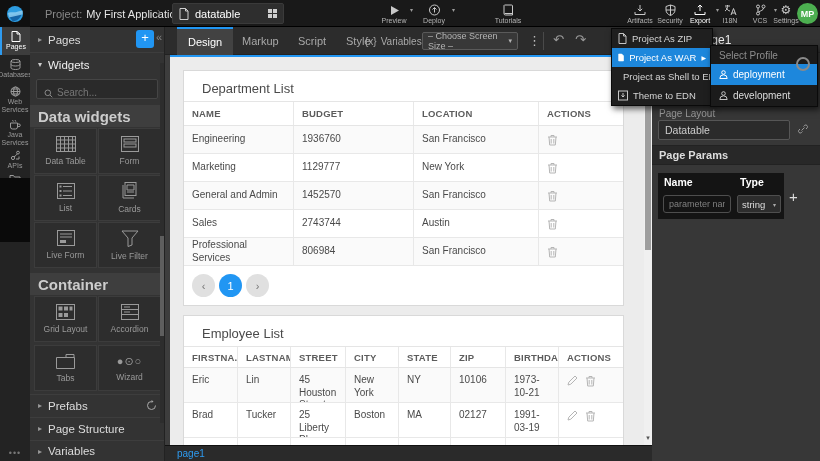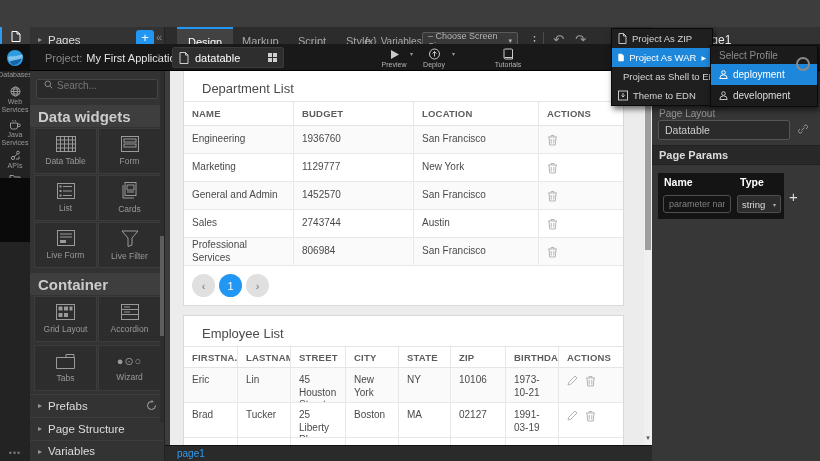--- a/index.html
+++ b/index.html
@@ -2,21 +2,21 @@
 <html><head>
 <meta charset="utf-8">
 <style>
   * { margin:0; padding:0; box-sizing:border-box; }
   html,body { width:820px; height:461px; overflow:hidden; background:#3d3d3d;
     font-family:"Liberation Sans","DejaVu Sans",sans-serif; }
   .abs { position:absolute; }
   #app { position:relative; width:820px; height:461px; }
 
   
-  #topbar { left:0; top:0; width:820px; height:27px; background:#191919; border-bottom:1px solid #000; z-index:30;margin-top:44px; }
+  #topbar { left:0; top:0; width:820px; height:27px; background:#191919; border-bottom:1px solid #000; z-index:30; }
   #logo { left:0; top:0; width:30px; height:27px; background:#101010; display:flex; align-items:center; justify-content:center; }
   .proj { left:45px; top:0; height:27px; display:flex; align-items:center; font-size:11px; }
   .proj .plabel { color:#8a8a8a; margin-right:4px; }
   .proj .pname { color:#e6e6e6; }
   .crumb-chev { left:157px; top:5px; color:#666; font-size:12px; }
   #page-tab { left:172px; top:3px; width:112px; height:21px; background:#2e2e2e; border:1px solid #3a3a3a; border-radius:2px;
     display:flex; align-items:center; padding:0 6px; gap:6px; }
   #page-tab .tname { color:#fff; font-size:11px; flex:1; }
   .gridglyph { display:grid; grid-template-columns:4px 4px; grid-template-rows:4px 4px; gap:1px; }
   .gridglyph span { background:#cfcfcf; }
@@ -39,21 +39,21 @@
 
   
   #leftpanel { left:30px; top:27px; width:135px; height:434px; background:#333; border-right:1px solid #222; z-index:5; overflow:hidden; }
   .lp-row { position:absolute; left:0; width:135px; display:flex; align-items:center; border-top:1px solid #3d3d3d; cursor:pointer; }
   .lp-caret { color:#999; font-size:8px; margin:0 6px 0 8px; }
   .lp-title { color:#ddd; font-size:11.5px; }
   #add-page { position:absolute; left:106px; top:3px; width:18px; height:18px; background:#2196f3; border-radius:3px;
     color:#fff; font-size:13px; line-height:16px; text-align:center; cursor:pointer; }
   #collapse-panel { position:absolute; left:126px; top:4px; color:#888; font-size:11px; cursor:pointer; }
   #search-box { position:absolute; left:6px; top:52px; width:122px; height:20px; background:#2a2a2a; border:1px solid #454545;
-    border-radius:2px; display:flex; align-items:flex-start; padding:0 7px; gap:4px; }
+    border-radius:2px; display:flex; align-items:flex-end; padding:0 7px; gap:4px; }
   #search-box input { background:transparent; border:none; outline:none; color:#aaa; font-size:10px; width:90px;
     font-family:"Liberation Sans","DejaVu Sans",sans-serif; }
   #search-box input::placeholder { color:#777; }
   .wg-band { position:absolute; left:0; width:135px; height:22px; background:#3e3e3e; display:flex; align-items:center; }
   .wg-band span { color:#ccc; font-size:15px; font-weight:bold; margin-left:8px; }
   .tile { position:absolute; width:63px; height:46px; background:#2d2d2d; border:1px solid #3c3c3c;
     display:flex; flex-direction:column; align-items:center; justify-content:center; gap:4px; cursor:pointer; }
   .tile .lbl { font-size:8.5px; color:#9a9a9a; white-space:nowrap; }
   .lp-scroll { position:absolute; right:0; top:36px; width:4px; height:360px; background:#2d2d2d; }
   .lp-thumb { position:absolute; right:0; top:173px; width:4px; height:100px; background:#5e5e5e; }

